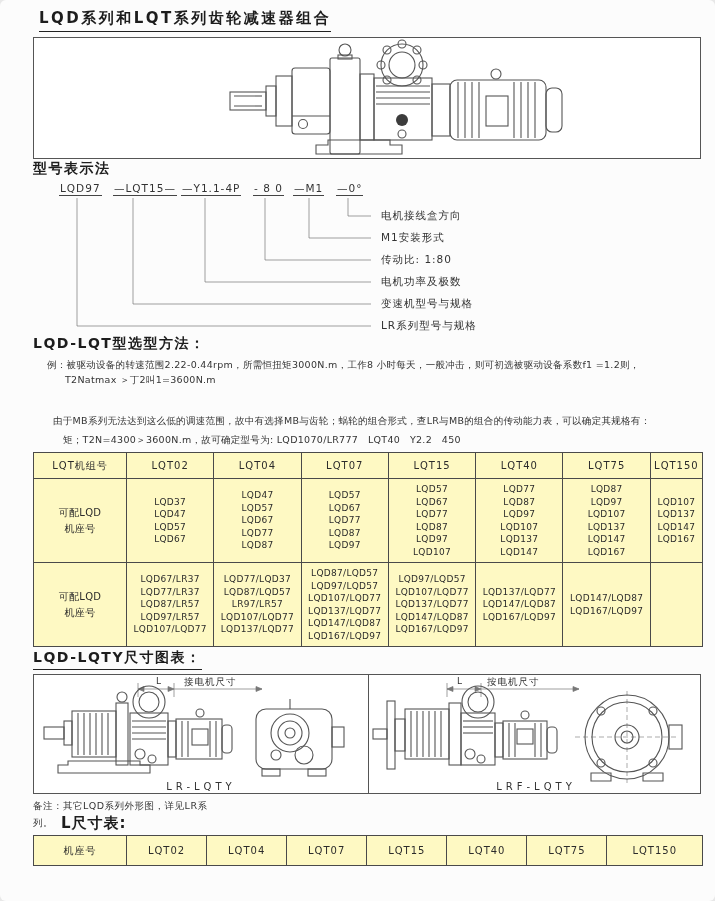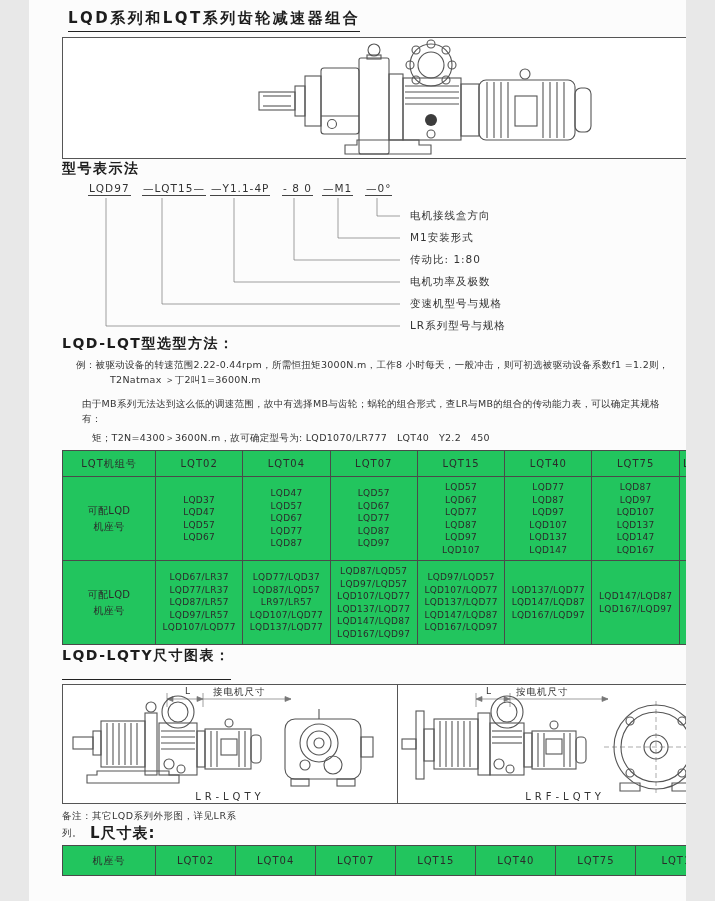--- a/index.html
+++ b/index.html
@@ -1,44 +1,44 @@
 <!DOCTYPE html>
 <html><head>
 <meta charset="utf-8">
 <style>
   * { margin:0; padding:0; box-sizing:border-box; }
   html,body { background:#e8e8e8; }
   body { font-family:"DejaVu Sans","Liberation Sans",sans-serif; color:#2b2b2b; }
-  .page { position:relative; width:657px; height:901px; background:#fcfcfc; margin:0 auto; overflow:hidden; padding:8px 10px 0 33px; }
+  .page { position:relative; width:715px; height:901px; background:#fcfcfc; margin:0 auto; overflow:hidden; padding:8px 10px 0 33px;border-radius:6px; }
 
   .title { font-size:15px; font-weight:bold; letter-spacing:2.5px; display:inline-block;
            border-bottom:1.5px solid #222; padding-bottom:3px; margin-left:6px; color:#1d1d1d; }
 
   .drawing-box { width:668px; height:122px; border:1px solid #555; margin-top:5px; background:#fff; }
 
   h2.sec { font-size:14px; font-weight:bold; letter-spacing:1.5px; color:#1d1d1d; margin-top:1px; }
-  h2.sec.ul { border-bottom:1.5px solid #222; display:inline-block; padding-bottom:14px; }
+  h2.sec.ul { border-bottom:1.5px solid #222; display:inline-block; padding-bottom:2px; }
 
   
   .code-diagram { position:relative; width:670px; height:152px; margin-top:4px; }
   .code-diagram svg { position:absolute; left:0; top:0; }
   .seg { position:absolute; top:0; font-size:10.5px; letter-spacing:1px; color:#333;
          border-bottom:1px solid #444; padding:0 1px 1px 1px; white-space:nowrap; }
   .s0{left:26px;} .s1{left:80px;} .s2{left:148px;} .s3{left:220px;} .s4{left:260px;} .s5{left:303px;}
   .lbl { position:absolute; left:348px; font-size:10.5px; color:#333; white-space:nowrap; letter-spacing:1px; }
   .l0{top:27px;} .l1{top:49px;} .l2{top:71px;} .l3{top:93px;} .l4{top:115px;} .l5{top:137px;}
 
   
   .sel-text { margin-top:4px; font-size:9.5px; line-height:15px; color:#333; letter-spacing:0.3px; }
-  .sel-line.i0{margin-left:14px;} .sel-line.i1{margin-left:48px;}
-  .sel-line.i2{margin-left:20px; margin-top:9px;} .sel-line.i3{margin-left:14px; margin-top:6px;}
+  .sel-line.i0{margin-left:14px;} .sel-line.i1{margin-left:32px;}
+  .sel-line.i2{margin-left:20px; margin-top:26px;} .sel-line.i3{margin-left:14px; margin-top:6px;}
   .sel-line.i4{margin-left:30px; margin-top:4px;}
 
   
-  table { border-collapse:collapse; background:#22c55e; margin-top:5px; }
+  table { border-collapse:collapse; background:#fef9c3; margin-top:5px; }
   .combo, .ltable { width:670px; border:1.5px solid #3a3a3a; }
   .combo th, .combo td, .ltable th, .ltable td { border:1px solid #4a4a4a; text-align:center; font-weight:normal; }
   .combo th { font-size:10px; height:26px; letter-spacing:1px; }
   .combo td { font-size:9px; padding:4px 1px; vertical-align:middle; line-height:12.5px; letter-spacing:0.3px; }
   .combo .c0 { width:93px; font-size:10px; line-height:16px; }
   .ltable th { font-size:10px; height:30px; letter-spacing:1px; }
   .ltable .c0 { width:93px; }
 
   
   .dims-box { display:flex; width:668px; height:120px; border:1px solid #555; margin-top:4px; background:#fff; }

